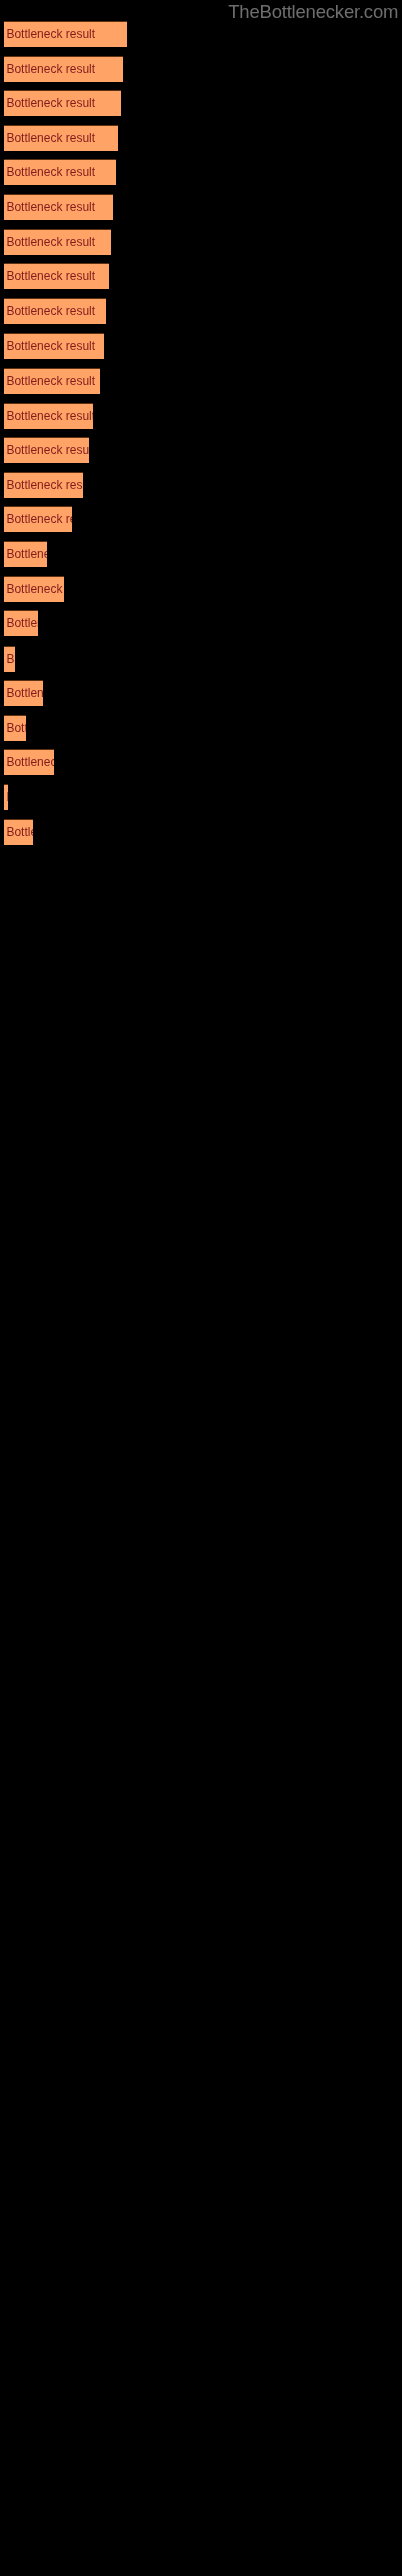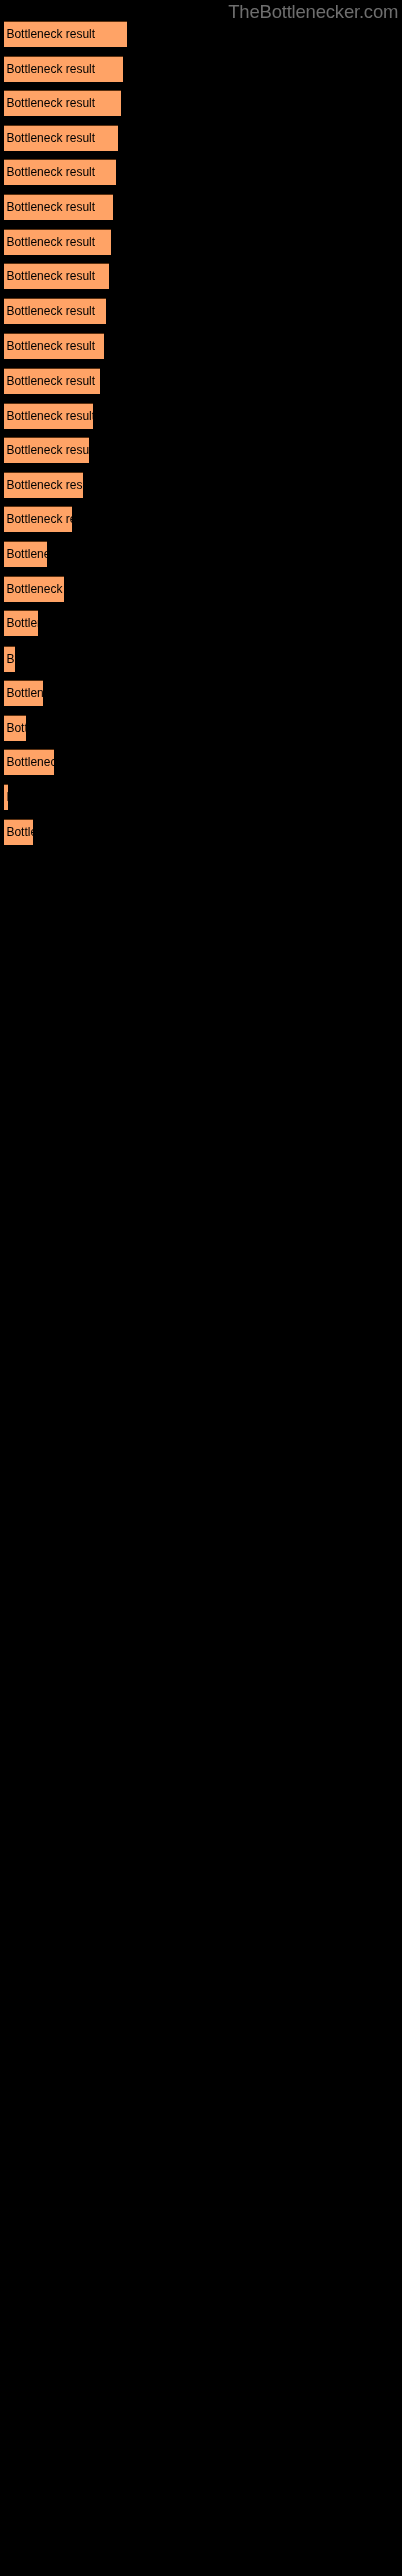--- a/index.html
+++ b/index.html
@@ -54,21 +54,21 @@
     white-space: nowrap;
   }
 
   .bar-label {
     position: absolute;
     left: 2.4px;
     top: 0;
     height: 24px;
     line-height: 24px;
     font-size: 12px;
-    color: #000000;
+    color: #7f1d1d;
     font-family: "Liberation Sans", sans-serif;
     white-space: nowrap;
   }
 </style>
 </head>
 <body>
 
 <div class="site-title">TheBottlenecker.com</div>
 
 <div class="chart-area">

